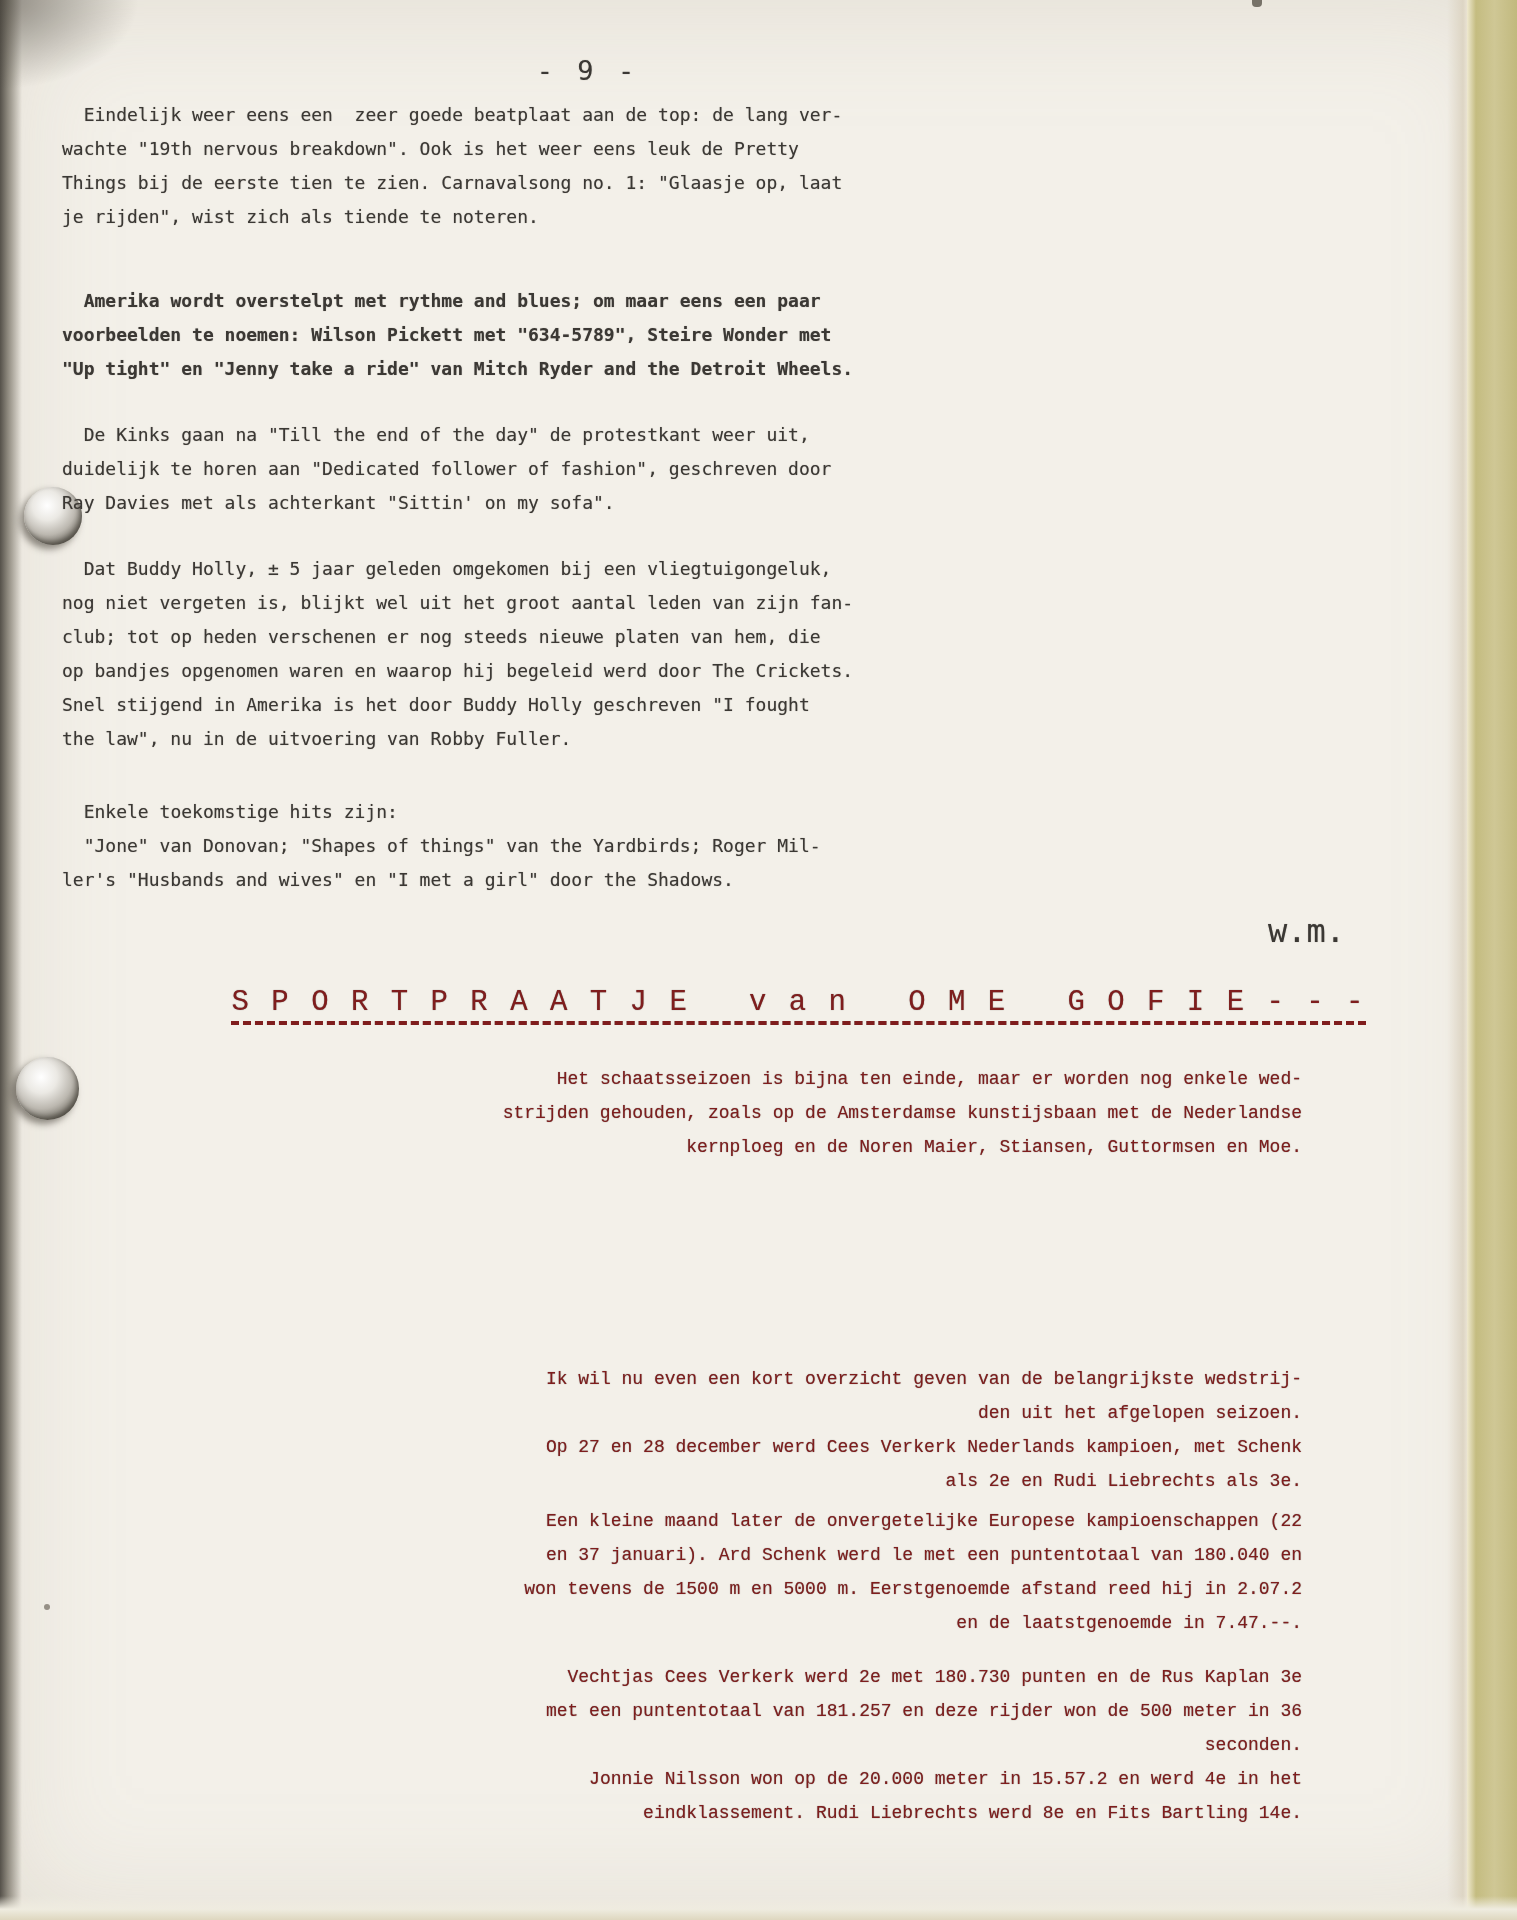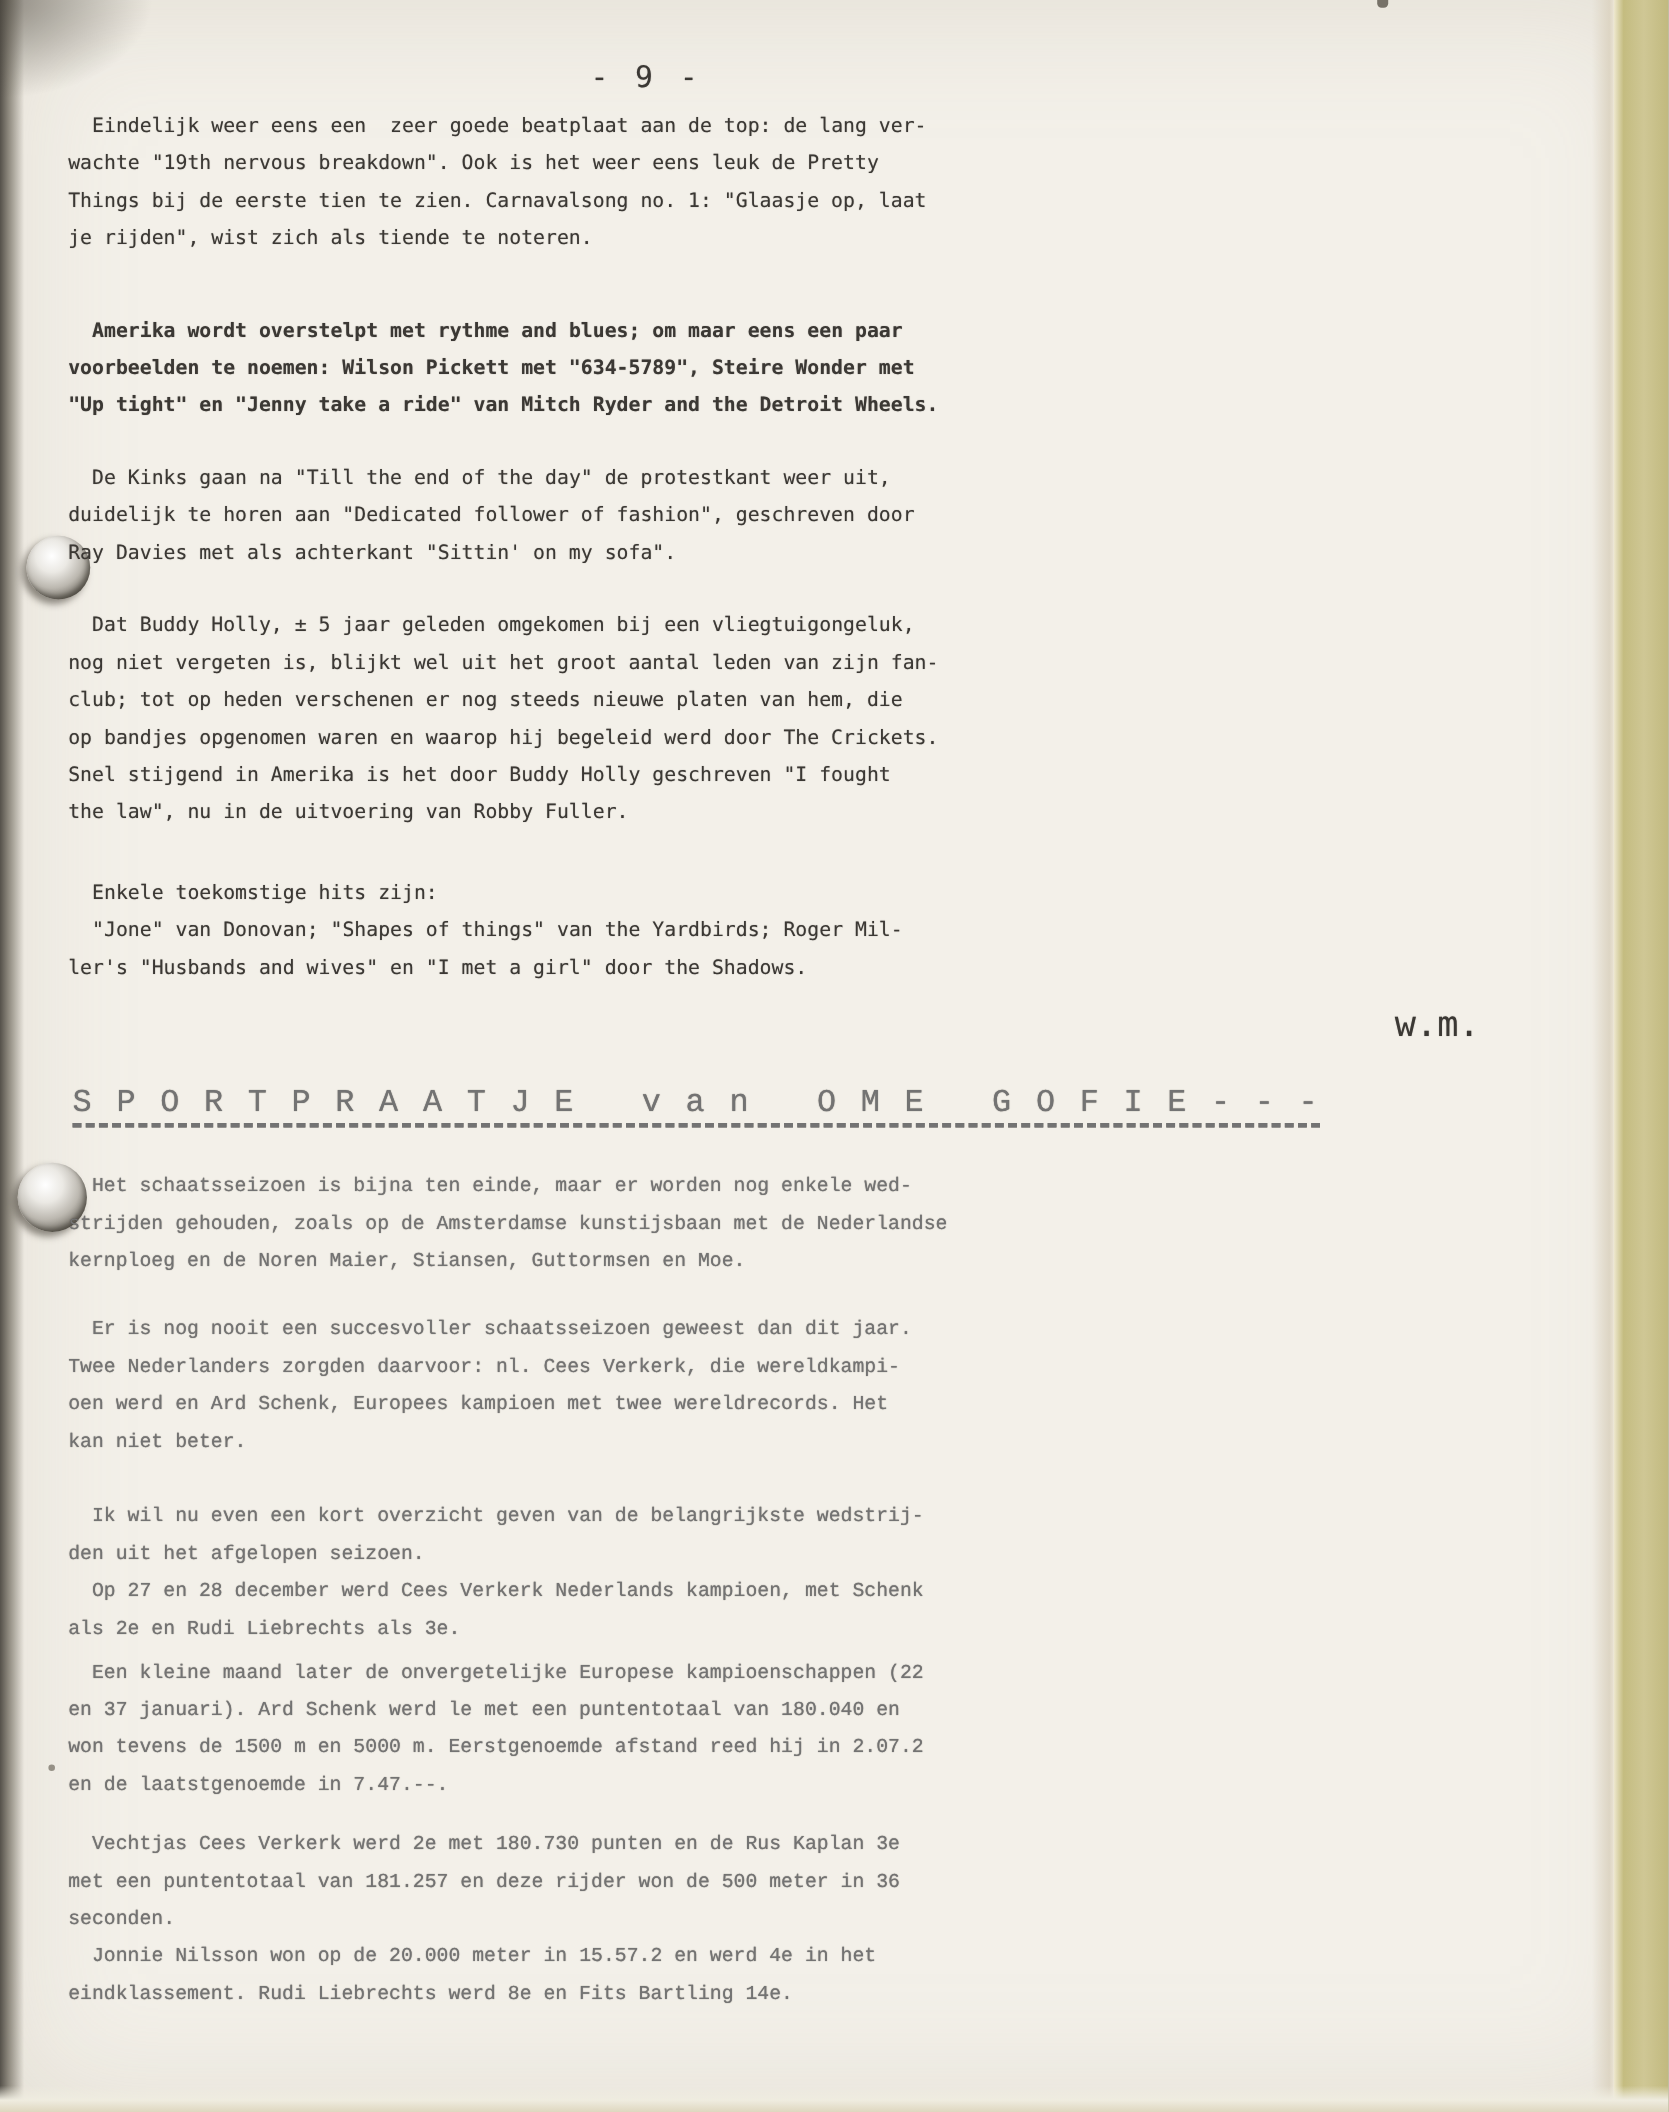--- a/index.html
+++ b/index.html
@@ -49,22 +49,23 @@
     white-space:pre-wrap;
     font-size:18px;line-height:34px;
   }
   .music{
     font-family:"DejaVu Sans Mono",monospace;
     color:#3b3834;
     text-shadow:0 0 1px rgba(55,50,45,.45);
   }
   .sport{
     font-family:"Liberation Mono",monospace;
-    color:#737373;
+    color:#7f1d1d;
     text-shadow:0 0 1px rgba(40,35,28,.6);
+    text-align:right;
   }
   .page-number{
     position:absolute;top:55px;left:0;width:1175px;
     text-align:center;
     font-size:27px;letter-spacing:4px;
   }
   .signature{
     position:absolute;top:912px;left:1268px;
     font-size:32px;
   }
@@ -127,24 +128,20 @@
   "Jone" van Donovan; "Shapes of things" van the Yardbirds; Roger Mil-
 ler's "Husbands and wives" en "I met a girl" door the Shadows.</div>
 
   <div class="signature music">w.m.</div>
 
   <div class="sport-heading sport">S P O R T P R A A T J E   v a n   O M E   G O F I E - - -</div>
 
   <div class="para sport p-sport-a">  Het schaatsseizoen is bijna ten einde, maar er worden nog enkele wed-
 strijden gehouden, zoals op de Amsterdamse kunstijsbaan met de Nederlandse
 kernploeg en de Noren Maier, Stiansen, Guttormsen en Moe.</div>
-  <div class="para sport p-sport-b">  Er is nog nooit een succesvoller schaatsseizoen geweest dan dit jaar.
-Twee Nederlanders zorgden daarvoor: nl. Cees Verkerk, die wereldkampi-
-oen werd en Ard Schenk, Europees kampioen met twee wereldrecords. Het
-kan niet beter.</div>
   <div class="para sport p-sport-c1">  Ik wil nu even een kort overzicht geven van de belangrijkste wedstrij-
 den uit het afgelopen seizoen.</div>
   <div class="para sport p-sport-c2">  Op 27 en 28 december werd Cees Verkerk Nederlands kampioen, met Schenk
 als 2e en Rudi Liebrechts als 3e.</div>
   <div class="para sport p-sport-c3">  Een kleine maand later de onvergetelijke Europese kampioenschappen (22
 en 37 januari). Ard Schenk werd le met een puntentotaal van 180.040 en
 won tevens de 1500 m en 5000 m. Eerstgenoemde afstand reed hij in 2.07.2
 en de laatstgenoemde in 7.47.--.</div>
   <div class="para sport p-sport-c4">  Vechtjas Cees Verkerk werd 2e met 180.730 punten en de Rus Kaplan 3e
 met een puntentotaal van 181.257 en deze rijder won de 500 meter in 36

